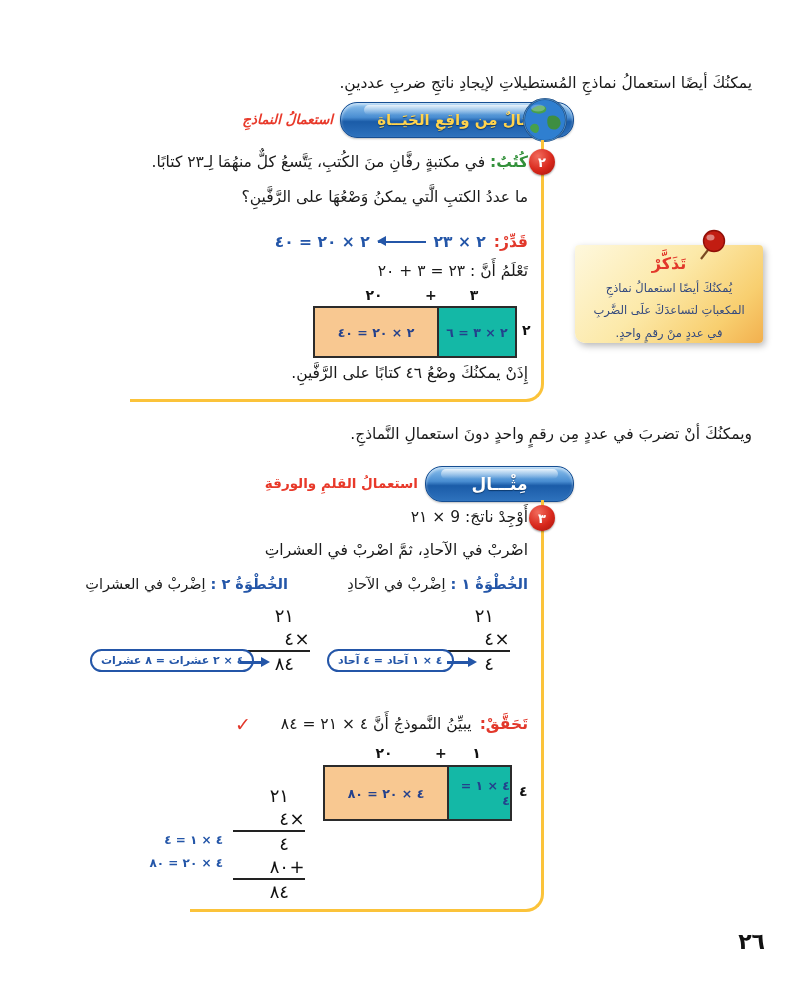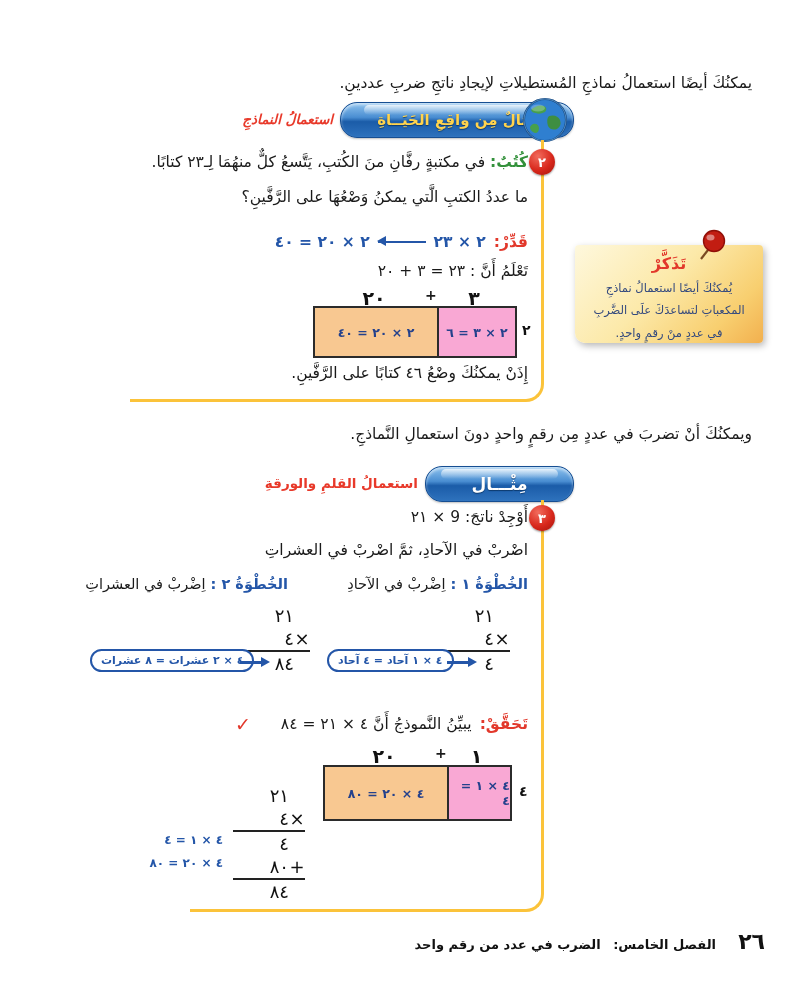--- a/index.html
+++ b/index.html
@@ -46,26 +46,26 @@
 
   
   .arrow-left{display:inline-block;position:relative;width:48px;height:2.5px;background:#2456a8;}
   .arrow-left::before{content:"";position:absolute;left:-1px;top:-4.5px;border-top:5.5px solid transparent;
     border-bottom:5.5px solid transparent;border-right:9px solid #2456a8;}
   .arrow-right{position:absolute;height:2.5px;background:#2456a8;}
   .arrow-right::after{content:"";position:absolute;right:-8px;top:-4.5px;border-top:5.5px solid transparent;
     border-bottom:5.5px solid transparent;border-left:9px solid #2456a8;}
 
   
-  .model-labels{position:absolute;display:flex;direction:ltr;font-size:19px;font-weight:bold;color:#111;}
+  .model-labels{position:absolute;display:flex;direction:ltr;font-size:14px;font-weight:bold;color:#111;}
   .model-labels .seg{text-align:center;}
   .model-box{position:absolute;display:flex;direction:ltr;border:2px solid #2b2b2b;height:48px;}
   .cell{display:flex;align-items:center;justify-content:center;font-size:12.5px;font-weight:bold;color:#24418c;direction:rtl;}
   .cell-orange{background:#f8c891;}
-  .cell-blue{background:#f9a8d4;border-left:2px solid #2b2b2b;}
+  .cell-blue{background:#14b8a6;border-left:2px solid #2b2b2b;}
   .model-mult{position:absolute;font-size:14px;font-weight:bold;color:#111;}
 
   
   .note{
     position:absolute;left:575px;top:245px;width:188px;height:98px;border-radius:4px 4px 4px 10px;
     background:linear-gradient(135deg,#fef8dd 0%,#fce9a9 45%,#f8cf70 78%,#f2b04e 100%);
     box-shadow:2px 3px 7px rgba(0,0,0,.28);
   }
   .note-title{margin-top:9px;text-align:center;color:#e2382b;font-size:16px;font-weight:bold;}
   .note-body{margin:4px 10px 0 10px;text-align:center;color:#33497e;font-size:11.5px;font-weight:normal;line-height:1.95;}
@@ -213,18 +213,14 @@
     <div class="mrow"><span>٢١</span><span class="opcol"></span></div>
     <div class="mrow"><span>٤</span><span class="opcol">×</span></div>
     <div class="mrow rule"><span>٤</span><span class="opcol"></span></div>
     <div class="mrow"><span>٨٠</span><span class="opcol">+</span></div>
     <div class="mrow rule"><span>٨٤</span><span class="opcol"></span></div>
   </div>
   <div class="pnote" style="right:577px;top:833px;">٤ × ١ = ٤</div>
   <div class="pnote" style="right:577px;top:856px;">٤ × ٢٠ = ٨٠</div>
 
   <div class="footer-num" style="right:35px;top:929px;">٢٦</div>
-  <div class="footer-txt" style="right:84px;top:937px;">
-    <span>الفصل الخامس:</span>
-    <span style="margin-right:8px;">الضرب في عدد من رقم واحد</span>
-  </div>
 
 </div>
 
 </body></html>

